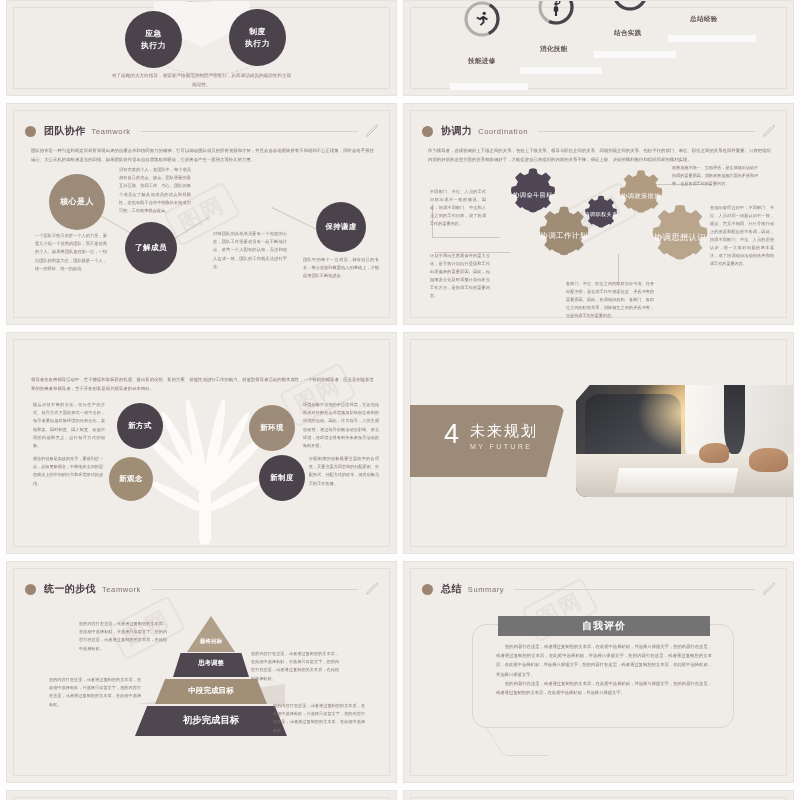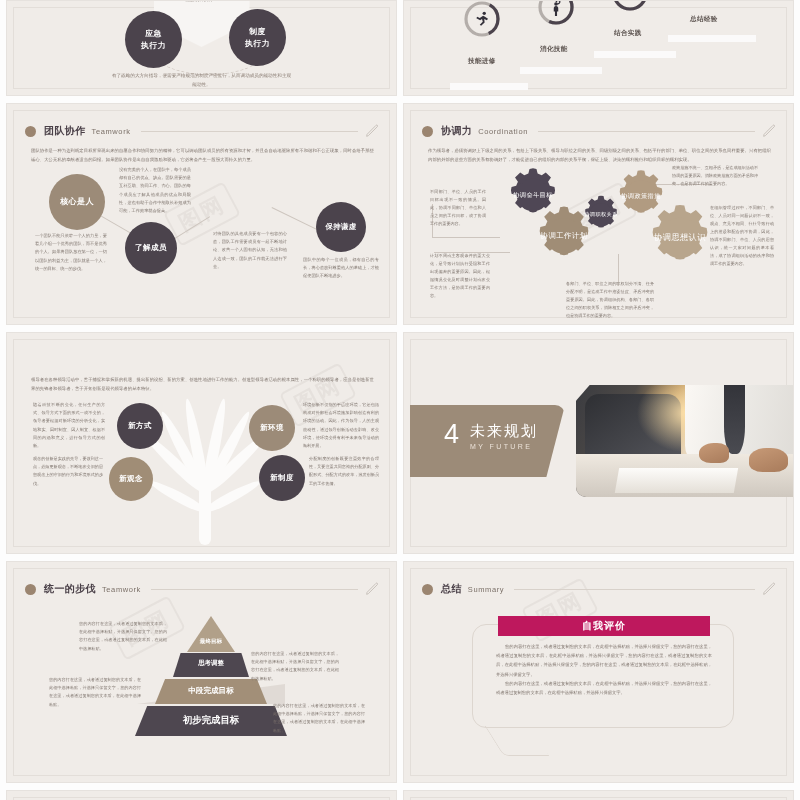--- a/index.html
+++ b/index.html
@@ -252,21 +252,21 @@
     position: absolute; left: 68px; top: 62px; width: 262px; height: 104px;
     border: 1px solid #ddd6cf; border-radius: 14px; background: transparent;
   }
   .bub-tail {
     position: absolute; left: 90px; top: 164px; width: 46px; height: 30px;
     border-left: 1px solid #ddd6cf; border-bottom: 1px solid #ddd6cf;
     transform: skewX(32deg); border-radius: 0 0 0 6px;
   }
   .bub-bar {
     position: absolute; left: 94px; top: 54px; width: 212px; height: 20px;
-    background: #be185d; display: flex; align-items: center; justify-content: center;
+    background: #737373; display: flex; align-items: center; justify-content: center;
     color: #fff; font-size: 10px; font-weight: bold; letter-spacing: 1px;
   }
   .bub-body {
     position: absolute; left: 92px; top: 80px; width: 216px;
     font-size: 4.3px; line-height: 2.15; color: #7b7069; text-align: justify;
   }
   .indent { text-indent: 9px; display: block; }
 </style>
 </head>
 <body>

